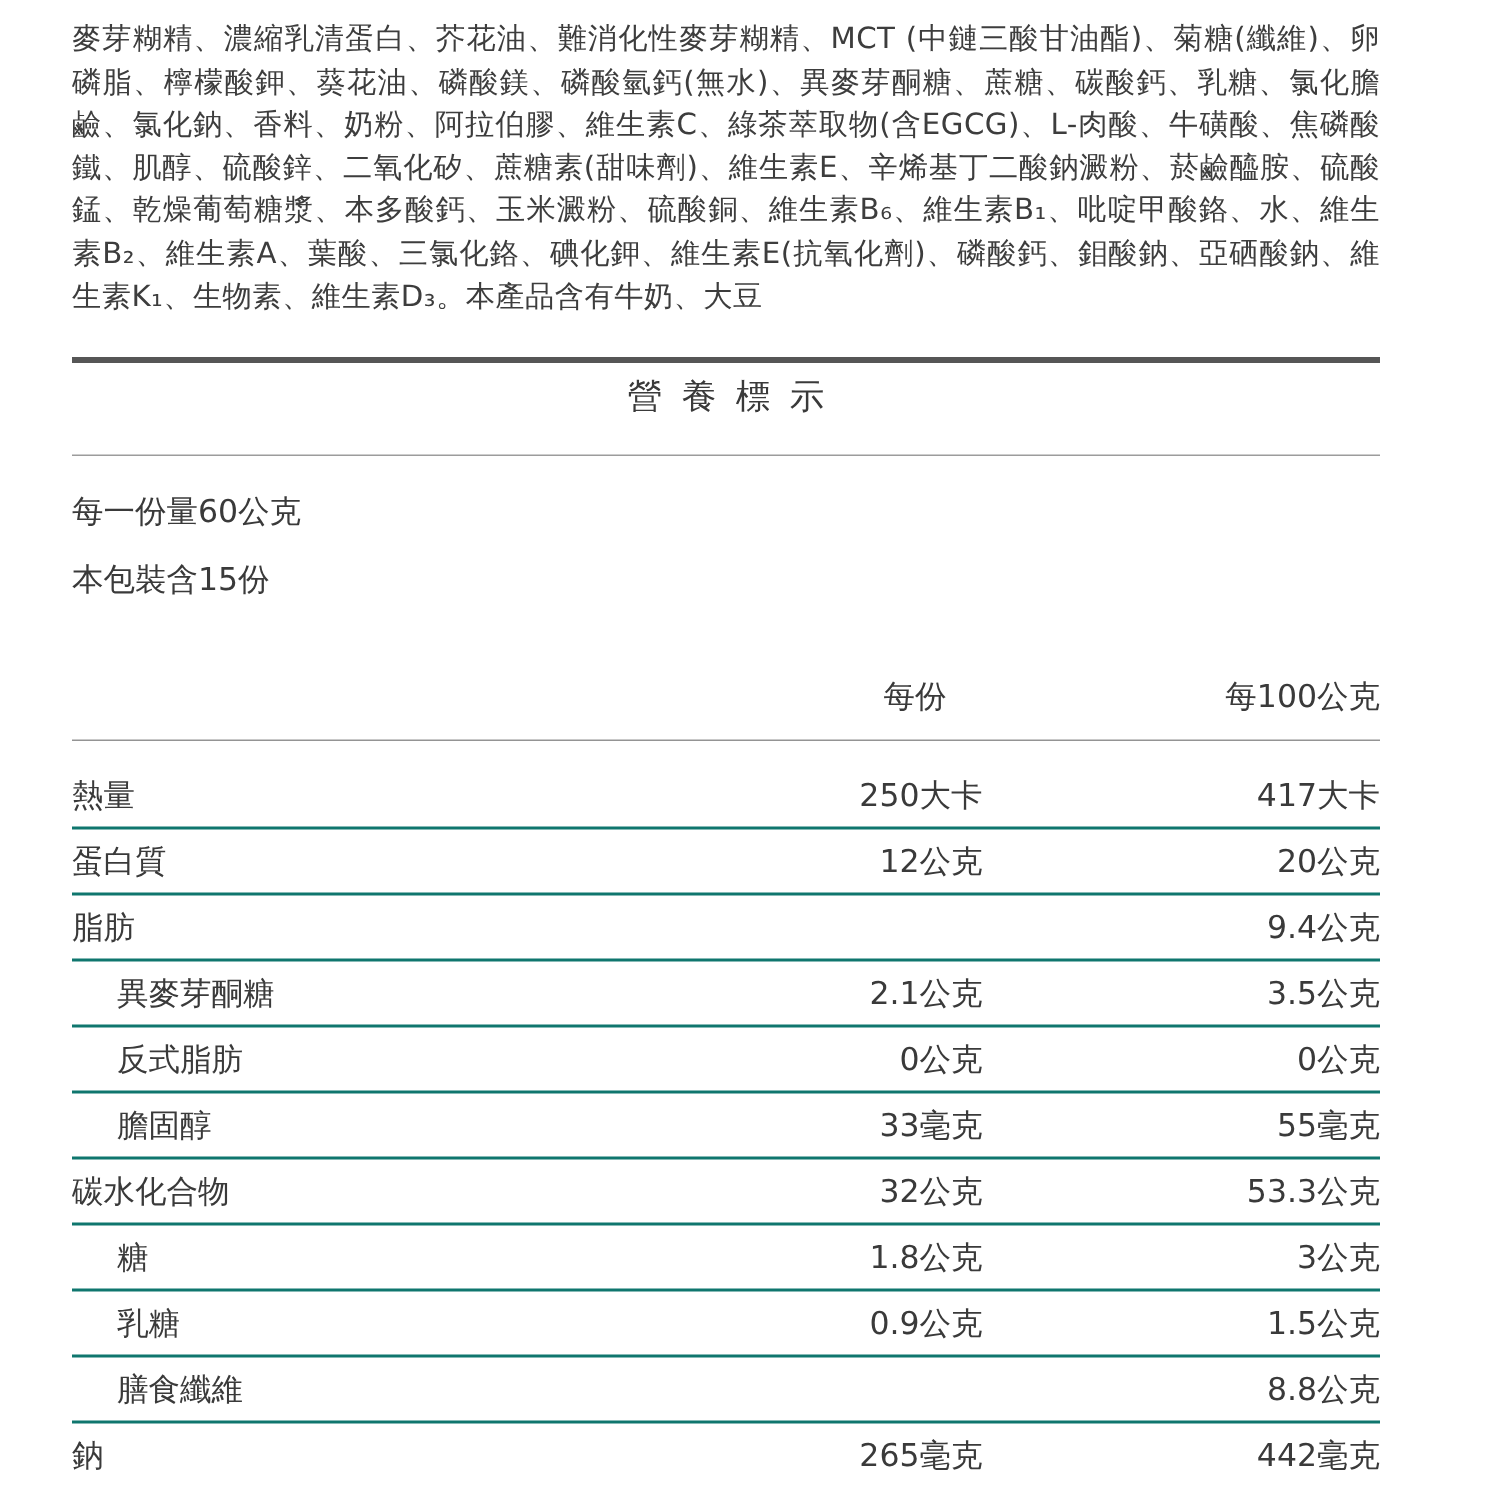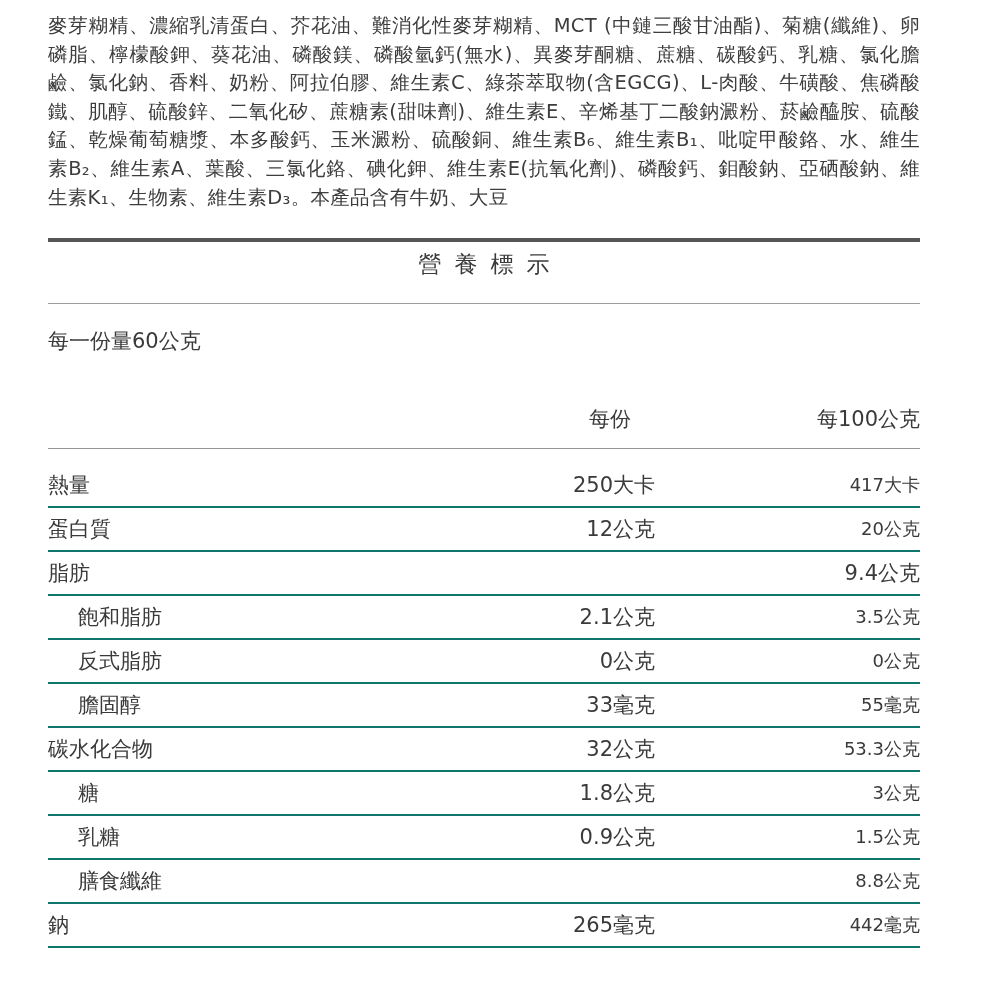--- a/index.html
+++ b/index.html
@@ -26,21 +26,21 @@
 
   .rule-thin { height:1px; background:#9c9c9c; margin-top:23px; }
 
   .serving { font-size:21px; color:#3a3a3a; }
   .serving.first { margin-top:23px; }
   .serving.second { margin-top:17px; }
 
   .row { display:flex; align-items:center; }
   .cell.label { flex:1; font-size:21px; }
   .cell.v1 { width:240px; text-align:right; font-size:21px; }
-  .cell.v2 { width:265px; text-align:right; font-size:18px; }
+  .cell.v2 { width:265px; text-align:right; font-size:21px; }
 
   .thead { margin-top:50px; padding-bottom:15px; border-bottom:1px solid #949494;gap:24px; }
   .thead .cell { font-size:21px; color:#3a3a3a; }
 
   .rows { margin-top:15px; }
   .rows .row { padding:7px 0; border-bottom:2px solid #0f766e; }
   .rows .row.indent .cell.label { padding-left:30px; }
 </style>
 </head>
 <body>
@@ -49,20 +49,21 @@
 
   <p class="ingredients">麥芽糊精、濃縮乳清蛋白、芥花油、難消化性麥芽糊精、MCT (中鏈三酸甘油酯)、菊糖(纖維)、卵磷脂、檸檬酸鉀、葵花油、磷酸鎂、磷酸氫鈣(無水)、異麥芽酮糖、蔗糖、碳酸鈣、乳糖、氯化膽鹼、氯化鈉、香料、奶粉、阿拉伯膠、維生素C、綠茶萃取物(含EGCG)、L-肉酸、牛磺酸、焦磷酸鐵、肌醇、硫酸鋅、二氧化矽、蔗糖素(甜味劑)、維生素E、辛烯基丁二酸鈉澱粉、菸鹼醯胺、硫酸錳、乾燥葡萄糖漿、本多酸鈣、玉米澱粉、硫酸銅、維生素B₆、維生素B₁、吡啶甲酸鉻、水、維生素B₂、維生素A、葉酸、三氯化鉻、碘化鉀、維生素E(抗氧化劑)、磷酸鈣、鉬酸鈉、亞硒酸鈉、維生素K₁、生物素、維生素D₃。本產品含有牛奶、大豆</p>
 
   <div class="rule-thick"></div>
 
   <h1 class="title">營養標示</h1>
 
   <div class="rule-thin"></div>
 
   <p class="serving first">每一份量60公克</p>
+  <p class="serving second">本包裝含15份</p>
 
   <div class="row thead">
     <div class="cell label"></div>
     <div class="cell v1">每份</div>
     <div class="cell v2">每100公克</div>
   </div>
 
   <div class="rows">
 
     <div class="row">
@@ -76,21 +77,21 @@
       <div class="cell v1">12公克</div>
       <div class="cell v2">20公克</div>
     </div>
 
     <div class="row">
       <div class="cell label">脂肪</div>
       <div class="cell v1">9.4公克</div>
     </div>
 
     <div class="row indent">
-      <div class="cell label">飽和脂肪</div>
+      <div class="cell label">異麥芽酮糖</div>
       <div class="cell v1">2.1公克</div>
       <div class="cell v2">3.5公克</div>
     </div>
 
     <div class="row indent">
       <div class="cell label">反式脂肪</div>
       <div class="cell v1">0公克</div>
       <div class="cell v2">0公克</div>
     </div>
 

